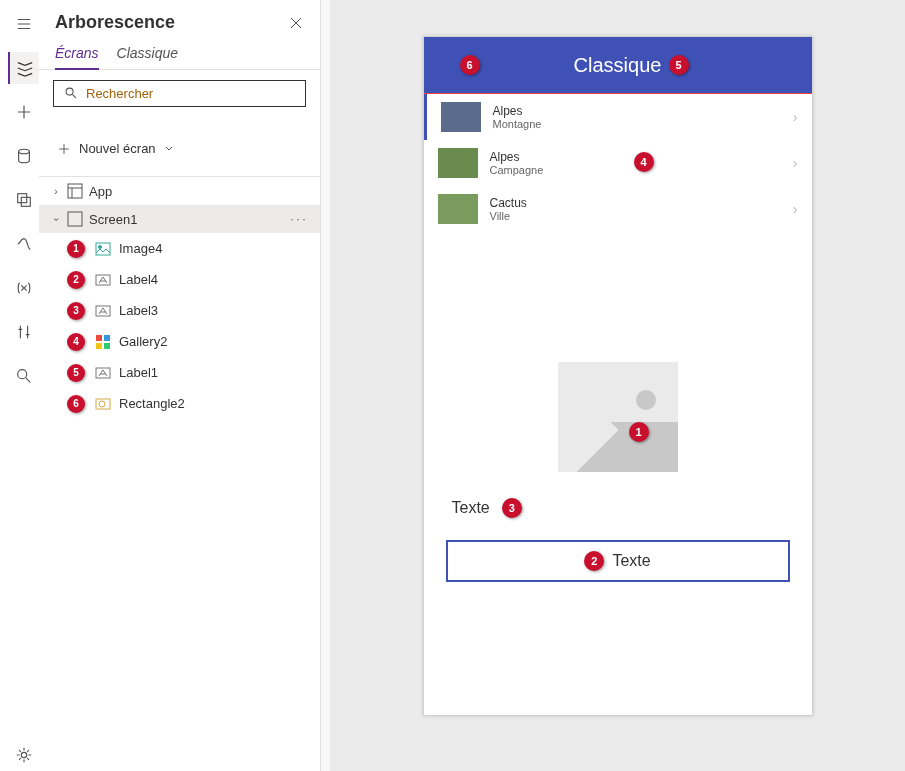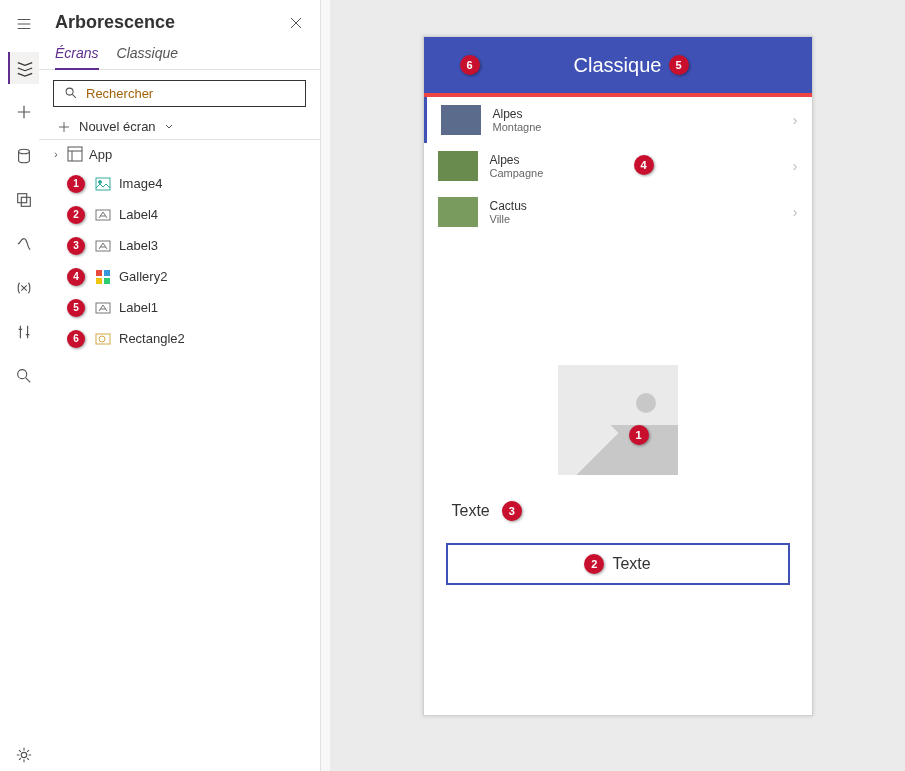--- a/index.html
+++ b/index.html
@@ -16,39 +16,39 @@
 .panel { position: absolute; left: 39px; top: 0; width: 282px; height: 100%; background: #fff; border-right: 1px solid #e1e1e1; display: flex; flex-direction: column; }
 .panel-head { display: flex; align-items: center; justify-content: space-between; padding: 12px 16px 6px; }
 .panel-head h1 { font-size: 18px; font-weight: 600; color: #333; }
 .panel-head .close { width: 16px; height: 16px; cursor: pointer; color: #555; }
 .tabs { display: flex; gap: 18px; padding: 0 16px; border-bottom: 1px solid #e1e1e1; font-size: 14px; }
 .tab { padding: 6px 0 8px; color: #555; cursor: pointer; position: relative; font-style: italic; }
 .tab.active { color: #5f2e8f; }
 .tab.active::after { content: ""; position: absolute; left: 0; right: 0; bottom: -1px; height: 2px; background: #5f2e8f; }
 .search { margin: 10px 14px 8px; }
 .search-box { display: flex; gap: 8px; border: 1px solid #333; padding: 5px 10px; font-size: 13px; color: #a16207; }
-.newscr { display: flex; align-items: center; gap: 8px; padding: 4px 18px 5px; font-size: 13px; color: #333; cursor: pointer; border-bottom: 1px solid #e1e1e1; }
+.newscr { display: flex; align-items: center; gap: 8px; padding: 4px 18px 20px; font-size: 13px; color: #333; cursor: pointer; border-bottom: 1px solid #e1e1e1; margin-top: 22px; }
 
 .tree { font-size: 13px; color: #333; }
 .tree-item { display: flex; align-items: center; gap: 6px; padding: 6px 12px; cursor: pointer; position: relative; }
 .tree-item.selected { background: #edebe9; }
 .tree-item .chev { width: 10px; text-align: center; color: #555; font-size: 10px; }
 .tree-item .more { position: absolute; right: 12px; letter-spacing: 2px; color: #555; font-size: 12px; }
 .tree-child { padding-left: 56px; display: flex; align-items: center; gap: 8px; height: 31px; position: relative; }
 .tree-child .badge { position: absolute; left: 28px; }
 .badge { width: 18px; height: 18px; border-radius: 50%; background: #c8102e; color: #fff; font-size: 10px; font-weight: 600; display: flex; align-items: center; justify-content: center; box-shadow: 1px 1px 3px rgba(0,0,0,.4); }
 .ticon { width: 16px; height: 16px; display: flex; align-items: center; justify-content: center; }
 .ticon svg { width: 16px; height: 16px; }
 
 
 .canvas { position: absolute; left: 330px; top: 0; right: 0; bottom: 0; background: #ebebeb; display: flex; align-items: flex-start; justify-content: center; padding-top: 36px; }
 .phone { width: 390px; height: 680px; background: #fff; box-shadow: 0 0 4px rgba(0,0,0,.15); border: 1px solid #d0d0d0; display: flex; flex-direction: column; position: relative; }
 .phone-head { height: 56px; background: #3f51b5; color: #fff; font-size: 20px; display: flex; align-items: center; justify-content: center; position: relative; }
 .p-badge { position: absolute; width: 20px; height: 20px; border-radius: 50%; background: #c8102e; color: #fff; font-size: 11px; font-weight: 600; display: flex; align-items: center; justify-content: center; box-shadow: 1px 1px 3px rgba(0,0,0,.4); z-index: 5; }
-.gallery { border-top: 4px solid #ef4444; }
+.gallery { border-top: 1px solid #ef4444; }
 .grow { display: flex; align-items: center; gap: 12px; padding: 8px 14px; position: relative; }
 .grow.first { border-left: 3px solid #3f51b5; }
 .thumb { width: 40px; height: 30px; background: #888; }
 .grow .tcol { font-size: 12px; }
 .grow .tcol .t1 { color: #333; }
 .grow .tcol .t2 { color: #666; font-size: 11px; }
 .grow .gt { position: absolute; right: 14px; color: #bbb; font-size: 14px; }
 .placeholder { width: 120px; height: 110px; background: #eaeaea; margin: 130px auto 0; position: relative; }
 .placeholder::before { content: ""; position: absolute; right: 22px; top: 28px; width: 20px; height: 20px; border-radius: 50%; background: #c8c8c8; }
 .placeholder::after { content: ""; position: absolute; left: 0; right: 0; bottom: 0; height: 50px; background: linear-gradient(135deg, transparent 40%, #c8c8c8 40%), linear-gradient(45deg, transparent 60%, #c8c8c8 60%); }
@@ -149,20 +149,30 @@
   <div class="tree">
     <div class="tree-item">
       <span class="chev">›</span>
       <span class="ticon">
           <svg viewBox="0 0 16 16" stroke="#555" fill="none">
             <rect x="1" y="1" width="14" height="14"></rect>
             <path d="M1 5h14M5 5v10"></path>
           </svg>
         </span>
       <span>App</span>
+    </div>
+    <div class="tree-item selected">
+      <span class="chev" style="transform:rotate(90deg)">›</span>
+      <span class="ticon">
+          <svg viewBox="0 0 16 16" stroke="#555" fill="none">
+            <rect x="1" y="1" width="14" height="14"></rect>
+          </svg>
+        </span>
+      <span>Screen1</span>
+      <span class="more">···</span>
     </div>
     <div id="tree-children">
         <div class="tree-child">
           <div class="badge">1</div>
           <span class="ticon">
             <svg viewBox="0 0 16 16" fill="none" stroke="#3a9">
               <rect x="1" y="2" width="14" height="12" stroke="#3a9"></rect>
               <circle cx="5" cy="6" r="1.5" fill="#3a9"></circle>
               <path d="M1 12l4-4 3 3 3-3 4 4" stroke="#3a9"></path>
             </svg>

